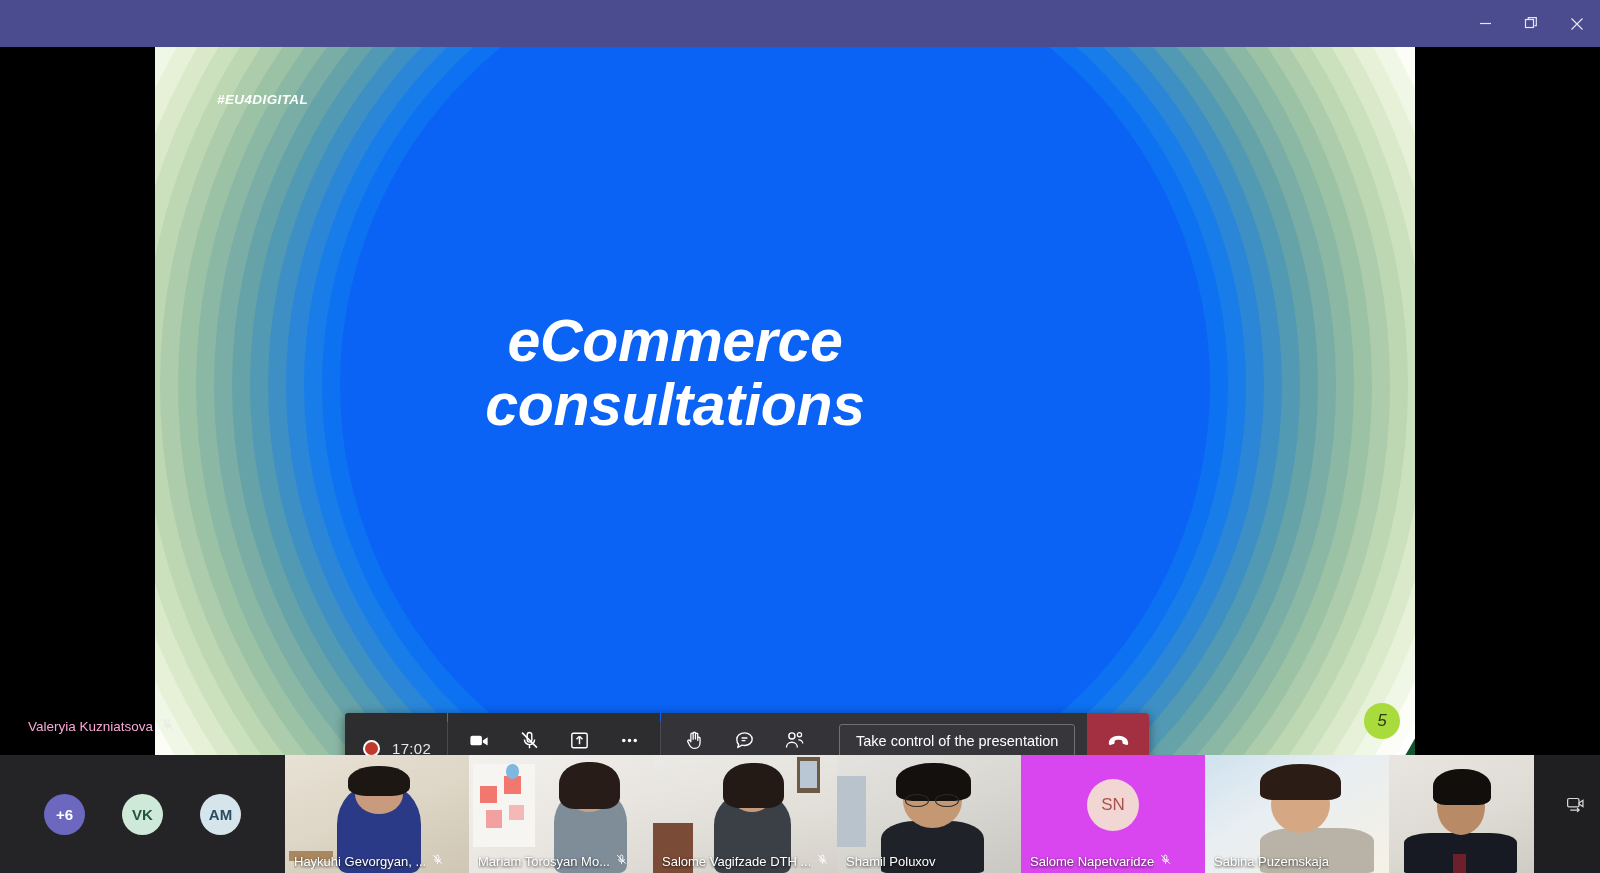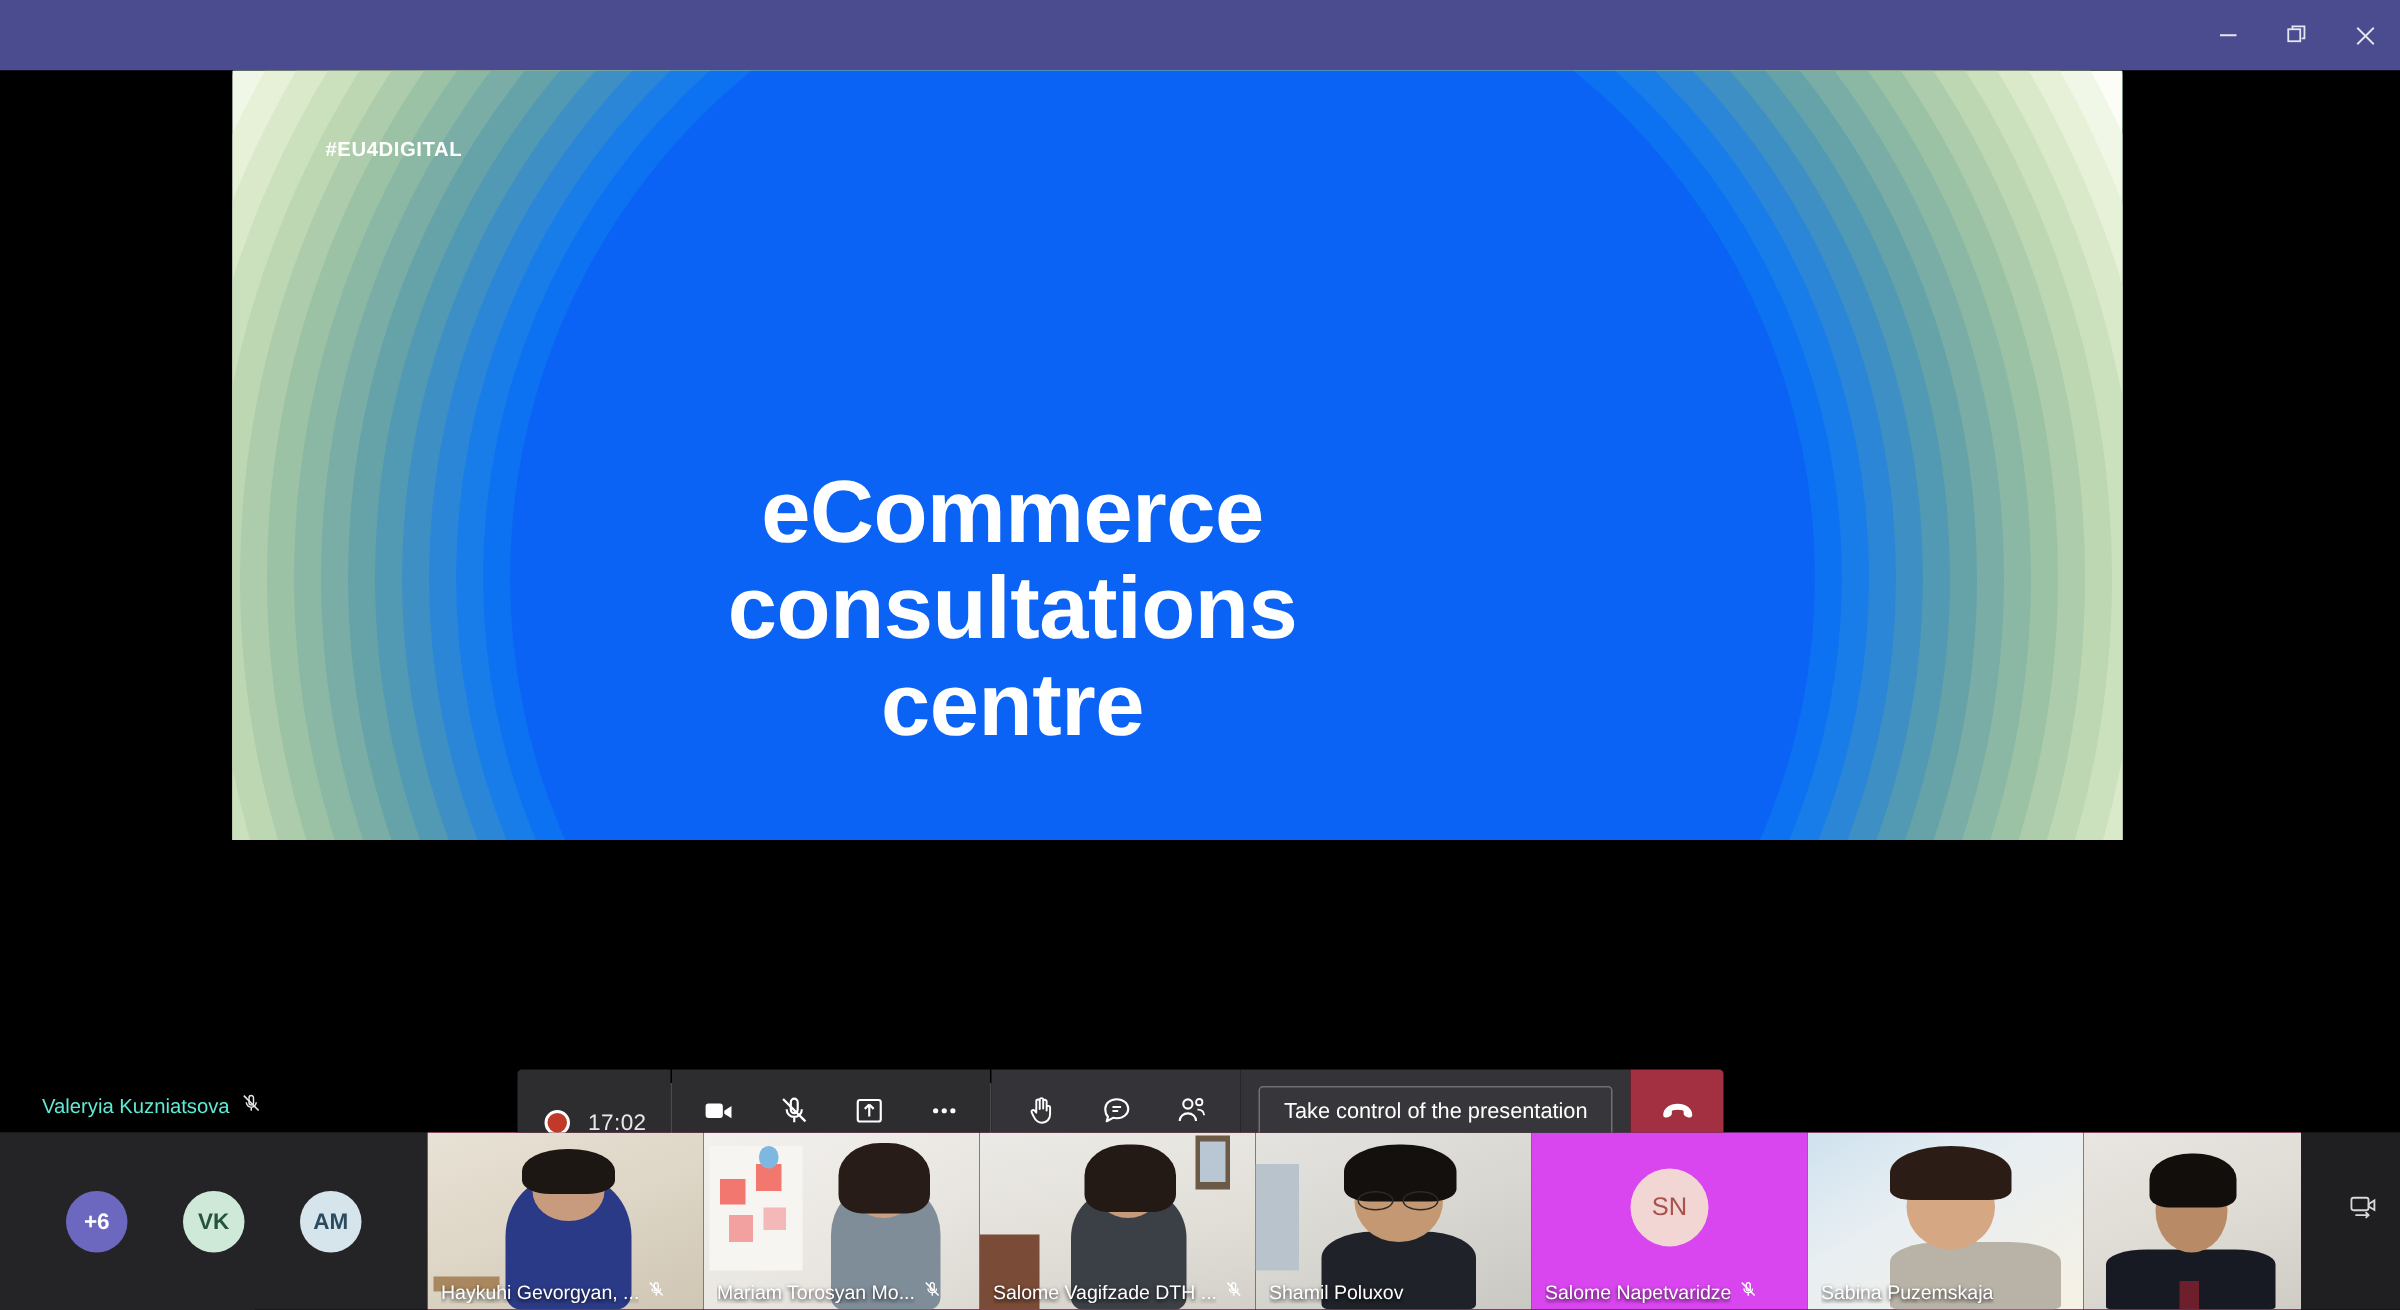--- a/index.html
+++ b/index.html
@@ -12,42 +12,42 @@
   .titlebar{position:absolute;left:0;top:0;width:1600px;height:47px;
             background:#4b4b8f;display:flex;align-items:center;
             justify-content:flex-end;}
   .wc{width:46px;height:47px;display:flex;align-items:center;justify-content:center;
       cursor:default;}
   .wc svg{display:block;}
 
   
   .stage{position:absolute;left:0;top:47px;width:1600px;height:708px;
          background:#000;overflow:hidden;}
-  .slide{position:absolute;left:155px;top:0;width:1260px;height:513px;
-         background:#14532d;overflow:hidden;}
+  .slide{position:absolute;left:155px;top:0;width:1260px;height:708px;
+         background:#14532d;overflow:hidden;font-style:italic;}
 
   
   .arcs{position:absolute;right:0;top:0;width:100%;height:100%;}
   .arcs svg{position:absolute;left:0;top:0;}
 
   .hashtag{position:absolute;left:62px;top:45px;color:#fff;
            font-size:13.5px;font-weight:bold;letter-spacing:.4px;z-index:5;}
 
   .slide-title{position:absolute;left:0;top:262px;width:1040px;text-align:center;
                color:#fff;font-size:59px;line-height:1.09;font-weight:bold;
                z-index:5;letter-spacing:-.3px;}
 
   .page-badge{position:absolute;left:1209px;top:656px;width:36px;height:36px;
               border-radius:50%;background:#aadb3c;color:#2f3a12;
               font-size:17px;display:flex;align-items:center;justify-content:center;
               z-index:6;}
 
   
   .presenter{position:absolute;left:28px;top:670px;display:flex;align-items:center;
-             gap:7px;color:#5eead4;font-size:13.5px;z-index:8;margin-top:11px;}
+             gap:7px;color:#f9a8d4;font-size:13.5px;z-index:8;}
 
   
   .toolbar{position:absolute;left:345px;top:666px;height:55px;display:flex;
            align-items:stretch;z-index:20;
            box-shadow:0 2px 10px rgba(0,0,0,.45);}
   .tb-sec{background:#2d2d30;display:flex;align-items:center;}
   .tb-sec.lighter{background:#343438;}
   .tb-sec.first{border-radius:3px 0 0 3px;padding:16px 16px 0 18px;gap:12px;}
   .tb-sec.mid{padding:0 8px;gap:4px;}
   .tb-sec.acts{padding:0 10px;gap:4px;}
@@ -137,21 +137,20 @@
             <circle cx="620" cy="338" r="435" fill="#0a63f5"></circle>
           </g>
         </svg>
       </div>
 
       <div class="hashtag">#EU4DIGITAL</div>
 
       <div class="slide-title">
         <div>eCommerce</div>
         <div>consultations</div>
-        <div>centre</div>
       </div>
 
       <div class="page-badge">5</div>
     </div>
 
     <div class="presenter">
       <span>Valeryia Kuzniatsova</span>
       <span>
         <svg width="15" height="15" viewBox="0 0 20 20">
           <path d="M10 3.2a2 2 0 0 1 2 2v4.3a2 2 0 0 1-4 0V5.2a2 2 0 0 1 2-2z" fill="none" stroke="#e8e8e8" stroke-width="1.3"></path>

